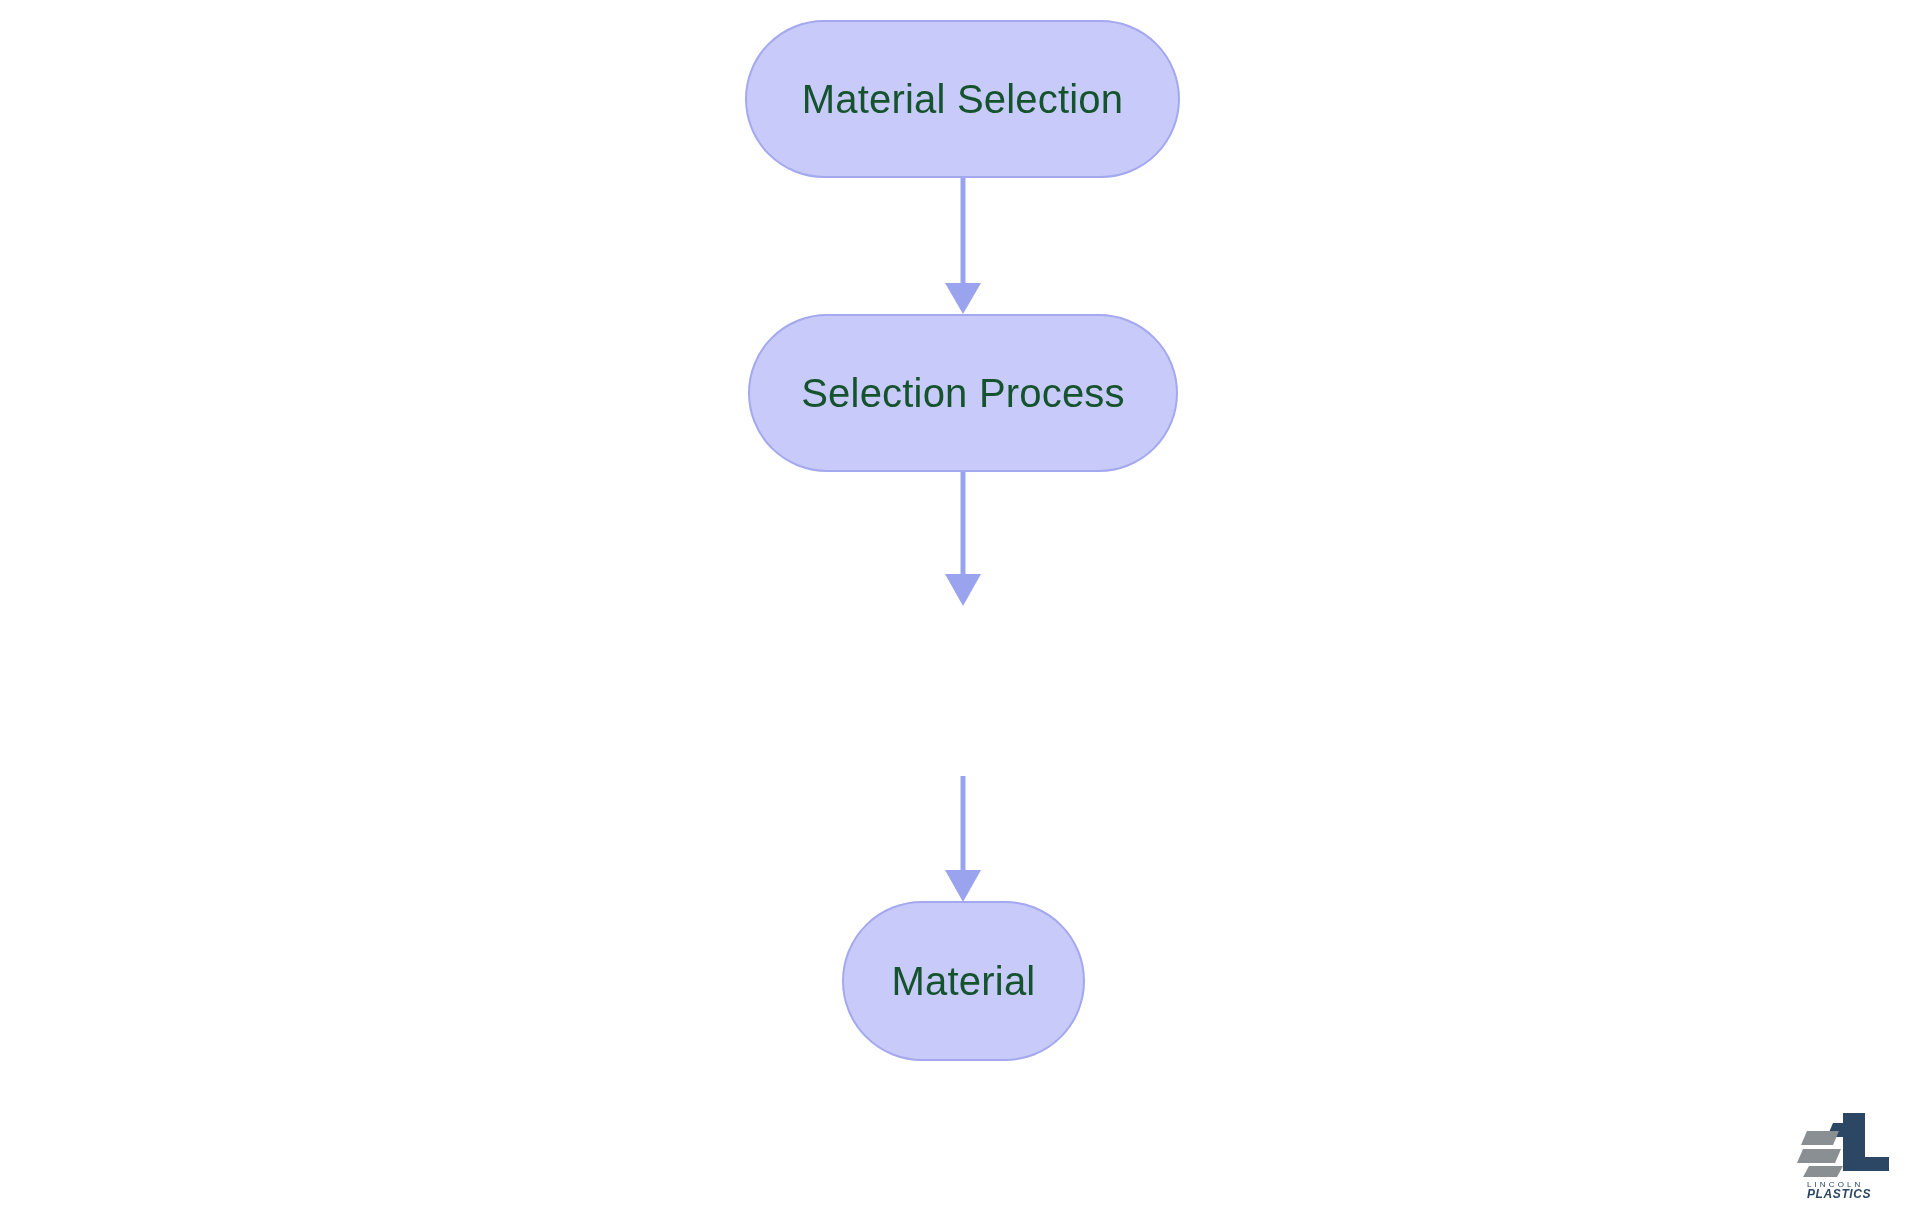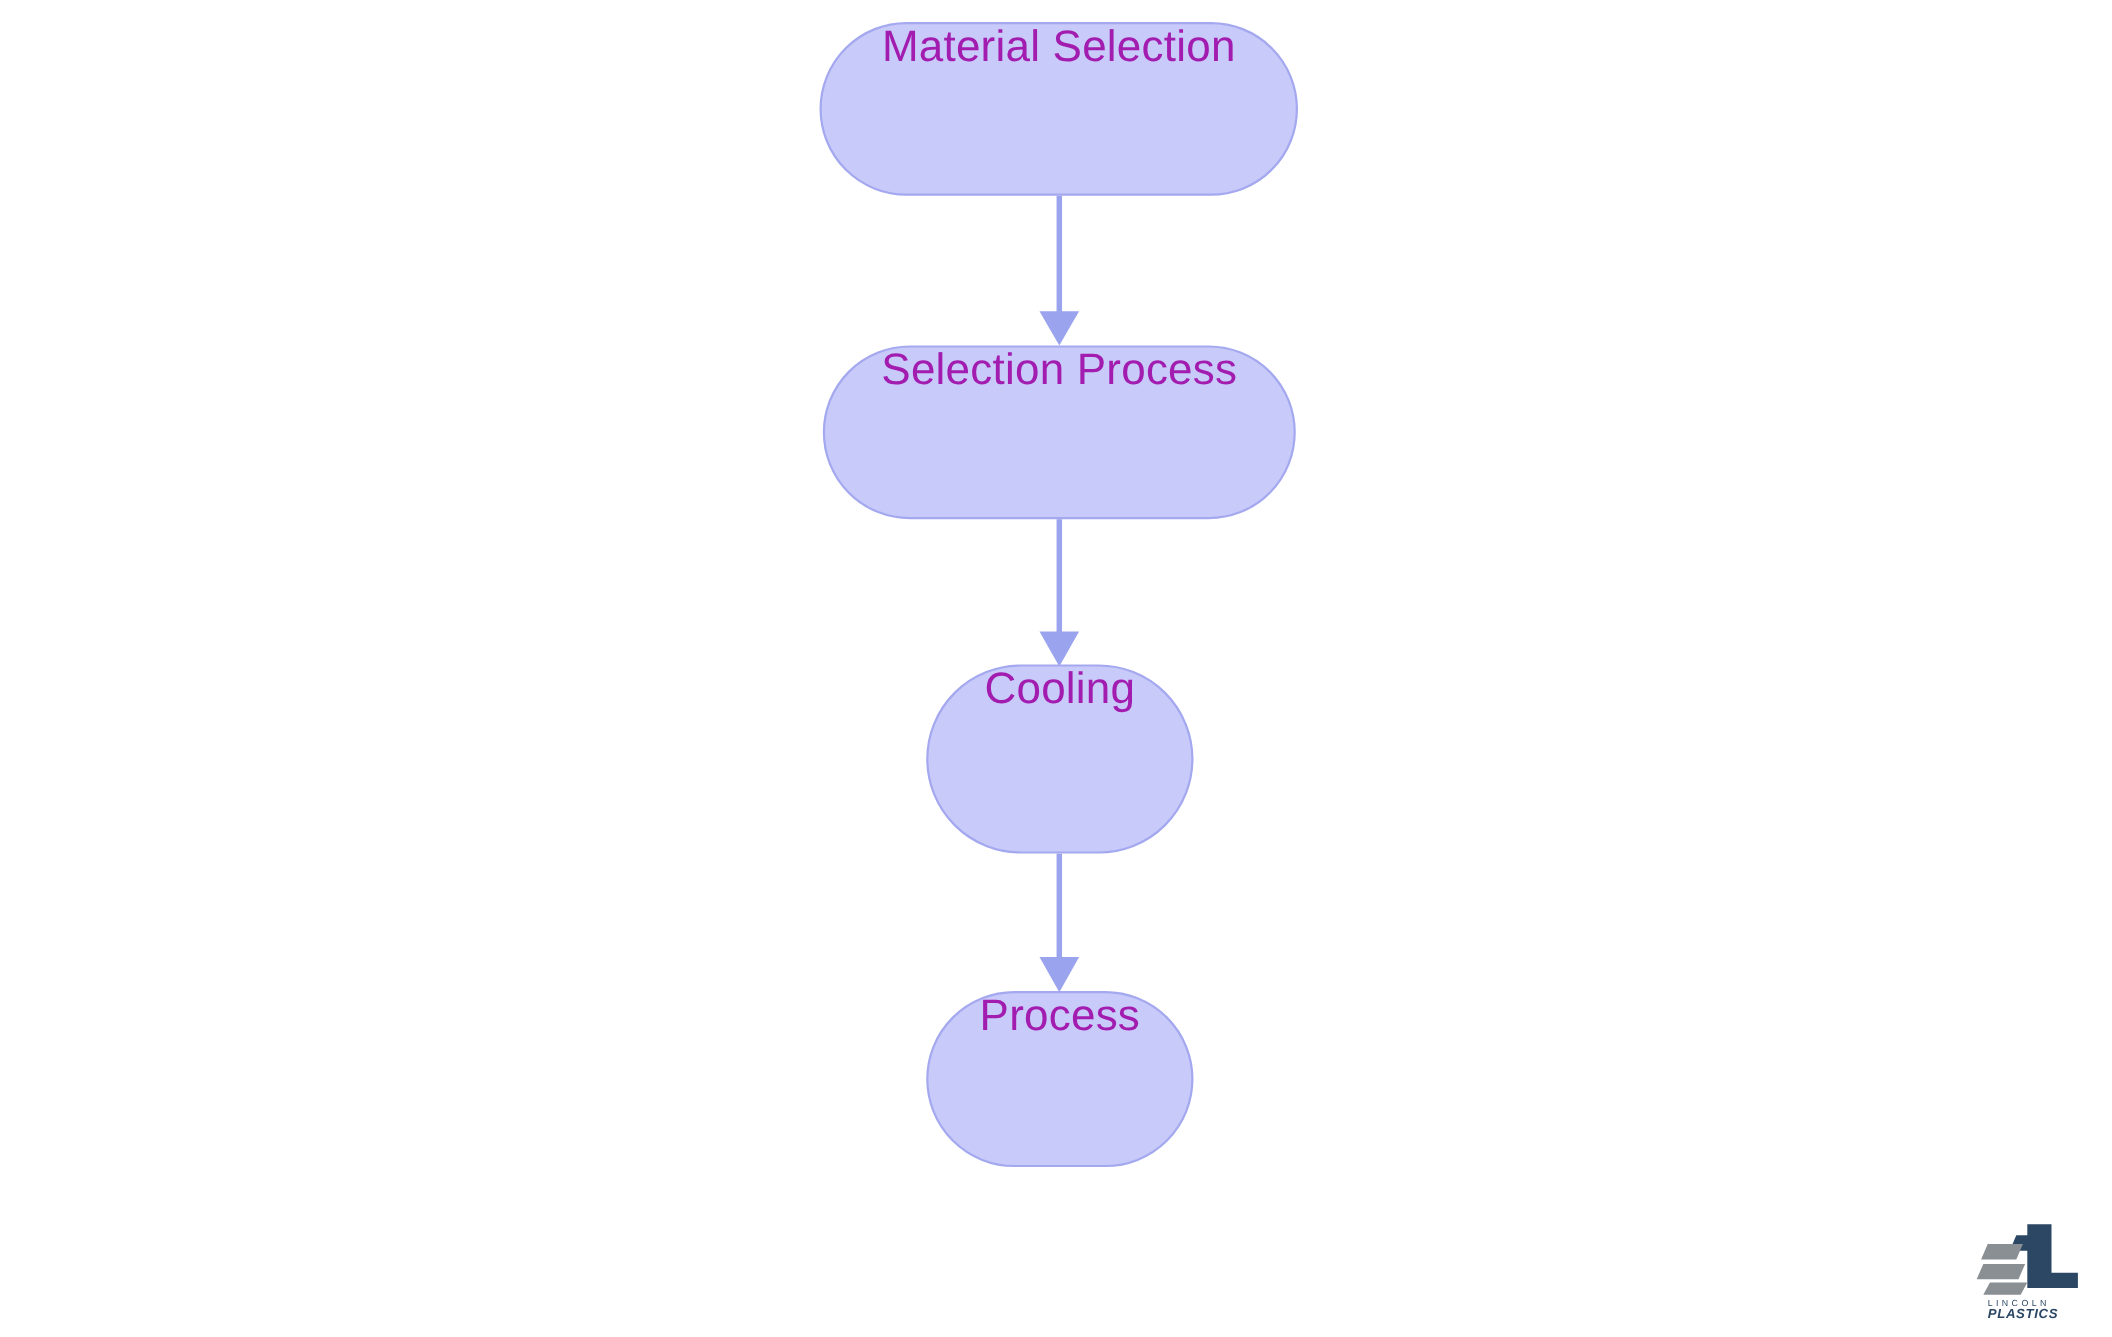--- a/index.html
+++ b/index.html
@@ -24,23 +24,23 @@
     height: 1215px;
   }
 
   
   .node {
     position: absolute;
     box-sizing: border-box;
     background: #c8caf9;
     border: 2px solid #a3a8ef;
     display: flex;
-    align-items: flex-start;
+    align-items: center;
     justify-content: center;
-    color: #a21caf;
+    color: #14532d;
     font-family: "Liberation Sans", sans-serif;
     font-size: 40px;
     font-weight: 400;
     line-height: 1;
     letter-spacing: 0.2px;
     white-space: nowrap;
     user-select: none;
   }
 
   .node-material-selection {
@@ -120,26 +120,23 @@
   </svg>
 
   <div class="node node-material-selection">
     <span class="node-label">Material Selection</span>
   </div>
 
   <div class="node node-extrusion-process">
     <span class="node-label">Selection Process</span>
   </div>
 
-  <div class="node node-cooling">
-    <span class="node-label">Cooling</span>
-  </div>
 
   <div class="node node-cutting">
-    <span class="node-label">Process</span>
+    <span class="node-label">Material</span>
   </div>
 
 </div>
 
 <svg id="brand-logo" viewBox="0 0 112 95" xmlns="http://www.w3.org/2000/svg">
 
   <g>
     <polygon points="48,8 70,8 70,52 94,52 94,66 48,66" fill="#2b4763"></polygon>
     <polygon points="38,18 60,18 54,32 32,32" fill="#2b4763"></polygon>
   </g>

